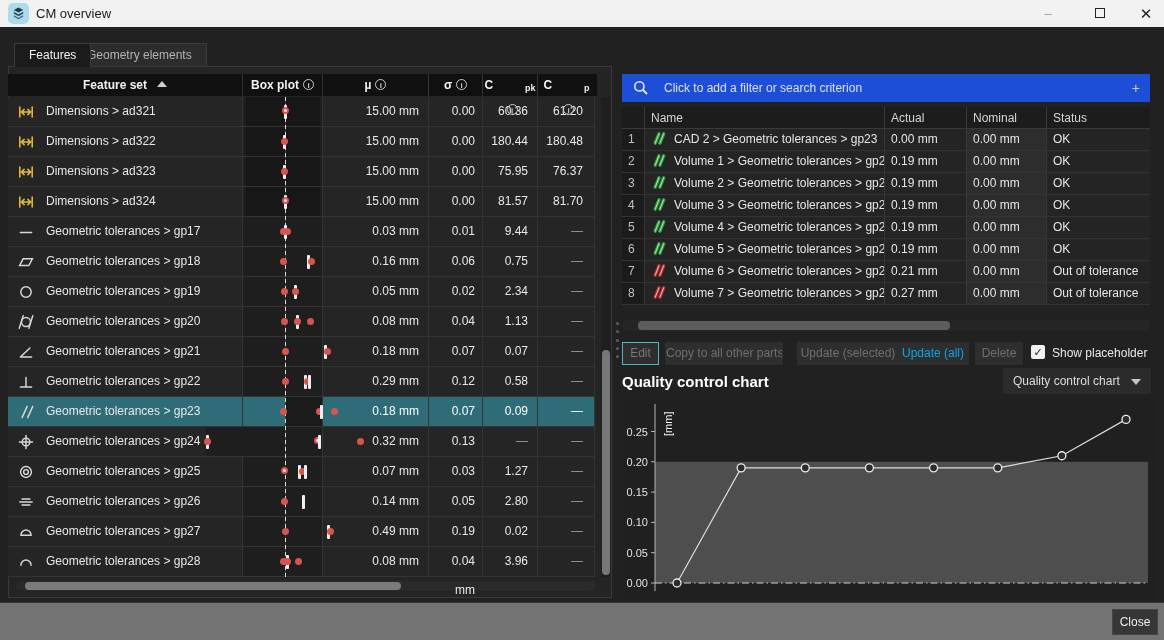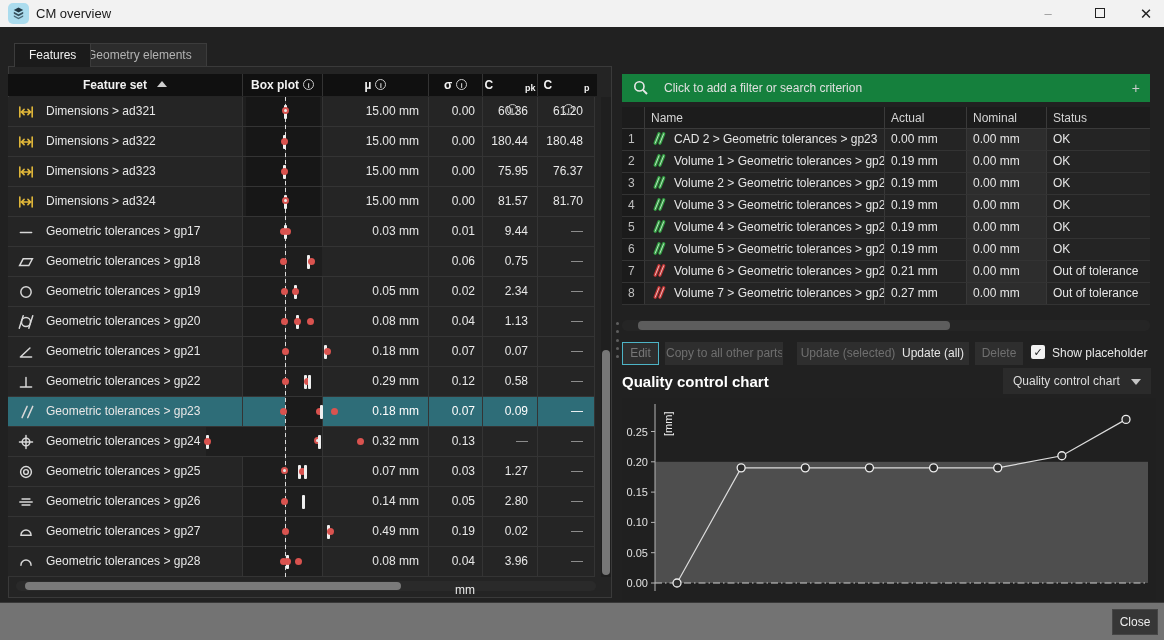--- a/index.html
+++ b/index.html
@@ -55,42 +55,42 @@
   
   .vscroll-track{position:absolute;left:601px;top:97px;width:10px;height:480px;background:#1f1f1f;}
   .vscroll-thumb{position:absolute;left:1px;width:8px;border-radius:4px;background:#777;}
   .hscroll-track{position:absolute;left:16px;top:581px;width:580px;height:10px;background:#2a2a2a;border-radius:5px;}
   .hscroll-thumb{position:absolute;top:1px;height:8px;border-radius:4px;background:#7a7a7a;}
 
   .splitter{position:absolute;left:615px;top:322px;width:5px;height:36px;display:flex;flex-direction:column;align-items:center;justify-content:space-between;}
   .splitter i{width:3px;height:3px;border-radius:50%;background:#5f5f5f;}
 
   
-  .searchbar{position:absolute;left:622px;top:74px;width:528px;height:28px;background:#15803d;display:flex;align-items:center;}
+  .searchbar{position:absolute;left:622px;top:74px;width:528px;height:28px;background:#1d4ed8;display:flex;align-items:center;}
   .search-text{color:#e0e0e0;margin-left:14px;}
   .search-plus{position:absolute;right:10px;color:#cccccc;font-size:14px;}
   .mag{margin-left:10px;width:18px;height:18px;}
 
   .rheader{position:absolute;left:622px;top:107px;width:528px;height:22px;background:#1c1c1c;border-bottom:1px solid #3a3a3a;}
   .rh{position:absolute;top:0;height:22px;line-height:22px;padding-left:6px;color:#d5d5d5;border-left:1px solid #3a3a3a;}
   #right-rows{position:absolute;left:622px;top:129px;width:528px;height:176px;}
   .rrow{position:absolute;left:0;width:528px;height:22px;background:#242424;border-bottom:1px solid #333;}
   .rcell{position:absolute;top:0;height:21px;line-height:21px;border-left:1px solid #383838;padding-left:6px;white-space:nowrap;overflow:hidden;color:#e6e6e6;}
   .r-num{left:0;width:22px;background:#1b1b1b;border-left:none;color:#c0c0c0;}
   .r-name{left:22px;width:240px;}
   .r-name svg{width:15px;height:15px;vertical-align:-3px;margin-right:8px;}
   .r-act{left:262px;width:82px;}
   .r-nom{left:344px;width:80px;background:#2d2d2d;}
   .r-sta{left:424px;width:104px;}
   .rscroll-track{position:absolute;left:622px;top:320px;width:528px;height:11px;background:#252525;border-radius:5px;}
   .rscroll-thumb{position:absolute;left:16px;top:1px;width:312px;height:9px;border-radius:4px;background:#5d5d5d;}
 
   
   .btn{position:absolute;top:342px;height:23px;line-height:21px;text-align:center;background:#2e2e2e;border:1px solid #2e2e2e;color:#6f6f6f;overflow:hidden;white-space:nowrap;}
-  .btn.enabled{color:#e5e5e5;}
+  .btn.enabled{color:#0ea5e9;}
   .btn.focus{border:1px solid #4db4c6;color:#777;}
   .cb{position:absolute;left:1031px;top:345px;width:14px;height:14px;background:#f2f2f2;border-radius:2px;text-align:center;line-height:14px;font-size:11px;color:#1c1c1c;}
   .cb::before{content:"\2713";}
   .cb-label{position:absolute;left:1052px;top:346px;width:98px;white-space:nowrap;overflow:hidden;color:#e8e8e8;}
 
   .qcc-title{position:absolute;left:622px;top:373px;font-size:15px;font-weight:bold;color:#ffffff;}
   .dropdown{position:absolute;left:1003px;top:368px;width:148px;height:26px;background:#2b2b2b;line-height:26px;padding-left:10px;color:#dddddd;}
   .dd-chev{position:absolute;right:10px;top:11px;width:0;height:0;border-left:5px solid transparent;border-right:5px solid transparent;border-top:6px solid #c4c4c4;}
 
   .chart-wrap{position:absolute;left:622px;top:398px;width:534px;height:202px;background:#202020;}
@@ -228,20 +228,21 @@
         <span class="m-dot" style="left: 275.5px;"></span>
       </div>
       <div class="lrow" style="top: 150px;">
         <span class="licon"><svg viewBox="0 0 16 16">
             <g fill="none" stroke="#d8d8d8" stroke-width="1.3" stroke-linecap="round">
               <path d="M5.5 5.2h8.2l-3.2 6H2.3z"></path>
             </g>
           </svg></span>
         <span class="lname">Geometric tolerances &gt; gp18</span>
         <span class="lcell c-bp"></span>
+        <span class="lcell c-mu">0.16 mm</span>
         <span class="lcell c-sg">0.06 mm</span>
         <span class="lcell c-cpk">0.75</span>
         <span class="lcell c-cp dash-val">—</span>
         <span class="m-dot" style="left: 271.5px;"></span>
         <span class="m-bar" style="left: 298.5px;"></span>
         <span class="m-dot" style="left: 299.5px;"></span>
       </div>
       <div class="lrow" style="top: 180px;">
         <span class="licon"><svg viewBox="0 0 16 16">
             <g fill="none" stroke="#d8d8d8" stroke-width="1.3" stroke-linecap="round">

